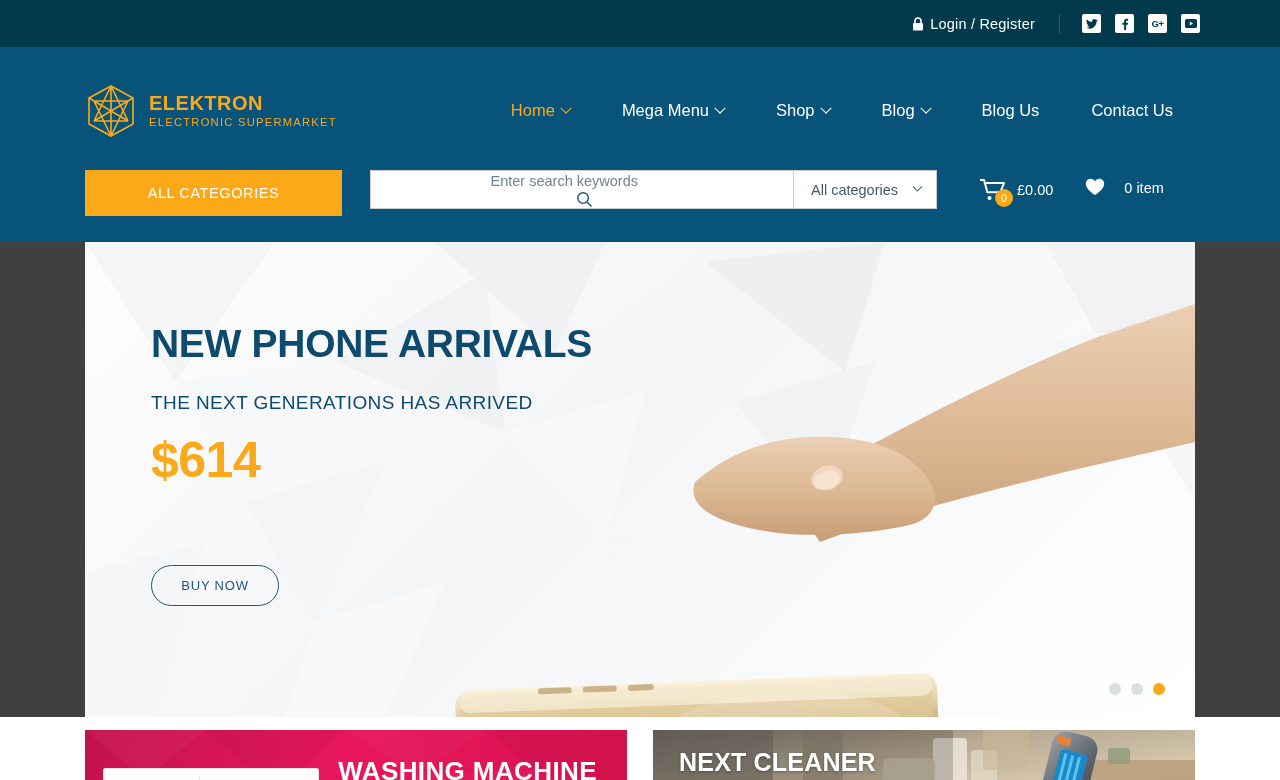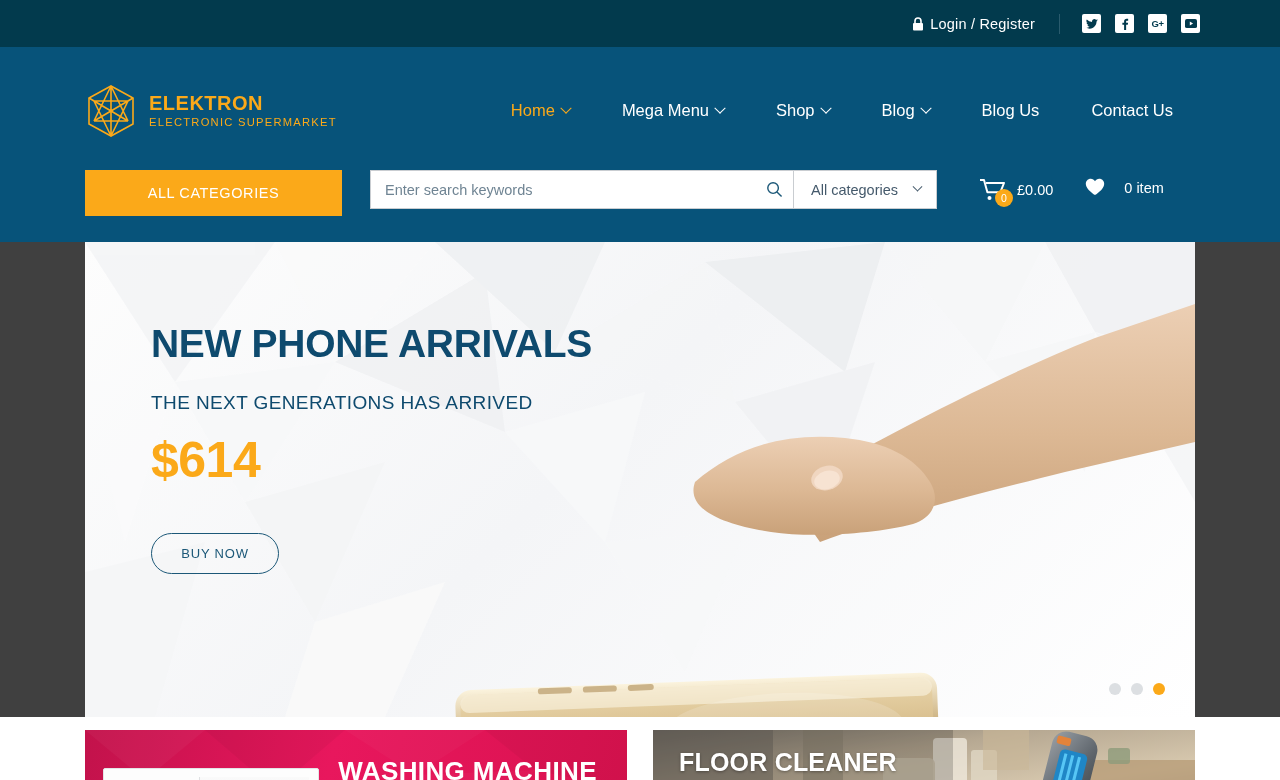--- a/index.html
+++ b/index.html
@@ -98,20 +98,21 @@
   .search-wrap {
     display: flex; align-items: stretch;
     margin-left: 28px; height: 39px;
   }
   .search-field {
     width: 424px; height: 39px;
     background: #ffffff;
     border: 1px solid #c9cdd1;
     display: flex; align-items: center;
     padding: 0 10px 0 14px;
+    flex-direction: column;
   }
   .search-field input {
     flex: 1; border: none; outline: none;
     font-family: "Liberation Sans", sans-serif;
     font-size: 14.5px; color: #44596b;
     background: transparent;
   }
   .search-field input::placeholder { color: #6f8493; }
   .search-ico { width: 17px; height: 17px; cursor: pointer; flex: none; }
   .cat-select {
@@ -165,21 +166,21 @@
   .hero-sub {
     font-size: 19px; color: #0e4a6e;
     letter-spacing: .4px; margin-top: 26px;
   }
   .hero-price {
     font-size: 50px; font-weight: bold;
     color: #fba919; margin-top: 17px;
     letter-spacing: -.5px;
   }
   .buy-btn {
-    margin-top: 44px;
+    margin-top: 76px;
     width: 128px; height: 41px;
     border: 1.5px solid #1c5878; border-radius: 21px;
     background: transparent; color: #1c5878;
     font-size: 13px; letter-spacing: .8px;
     font-family: "Liberation Sans", sans-serif;
     cursor: pointer;
     display: flex; align-items: center; justify-content: center; text-align: right;
   }
   .hero-art { position: absolute; inset: 0; z-index: 4; }
   .dots {
@@ -547,18 +548,18 @@
           <line x1="408" y1="26" x2="408" y2="64"></line>
           <line x1="415" y1="26" x2="415" y2="64"></line>
           <line x1="422" y1="26" x2="422" y2="64"></line>
         </g>
         <rect x="396" y="10" width="14" height="8" rx="2" fill="#e3833a"></rect>
         <rect x="398" y="72" width="22" height="12" rx="3" fill="#2f7fb5"></rect>
       </g>
       <rect x="0" y="0" width="300" height="82" fill="#000000" opacity="0.18"></rect>
     </svg>
     <div class="floor-copy">
-      <div class="floor-title">FLOOR CLEANER</div>
+      <div class="floor-title">NEXT CLEANER</div>
 
     </div>
   </div>
 
 </div>
 
 </body></html>

